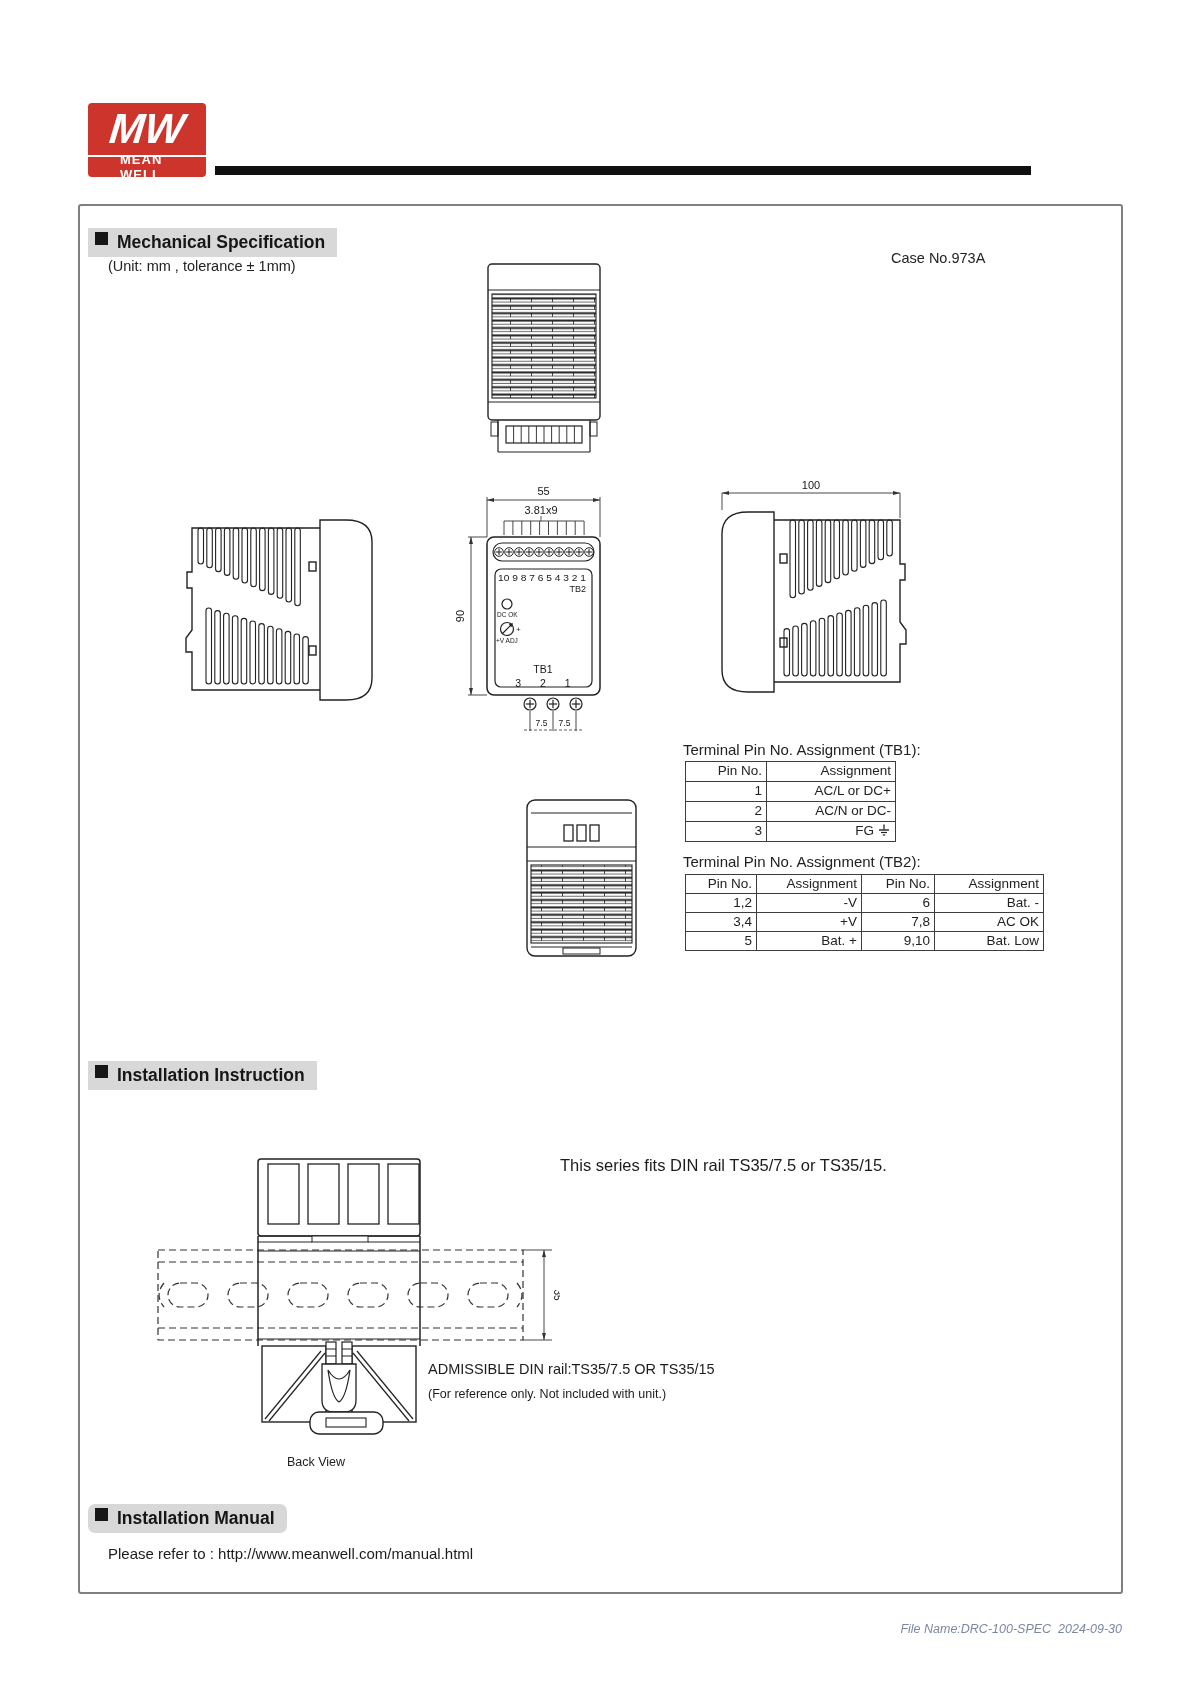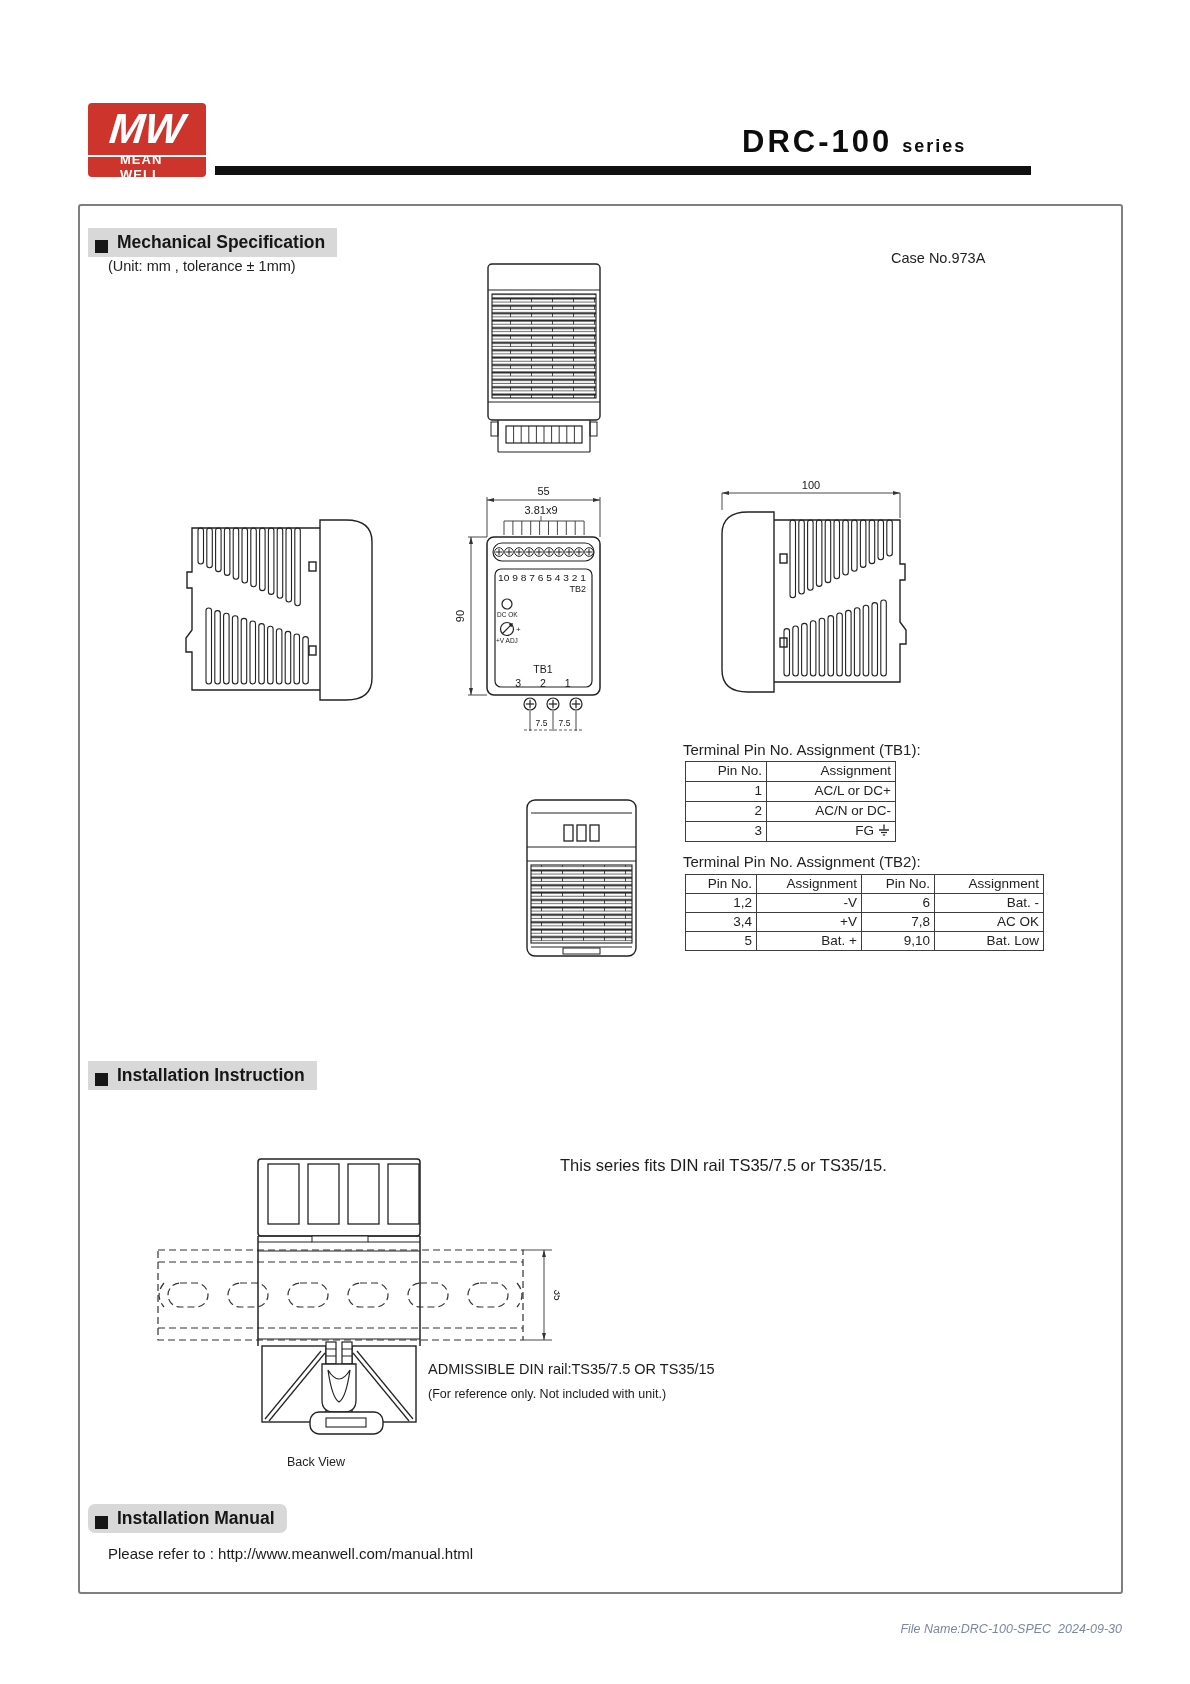--- a/index.html
+++ b/index.html
@@ -13,21 +13,21 @@
            font-size:42px;font-weight:bold;font-style:italic;transform:skewX(-6deg);line-height:1;}
   .logo-bar{height:20px;border-top:2px solid #fff;display:flex;align-items:center;justify-content:center;
             color:#fff;font-size:13px;font-weight:bold;letter-spacing:1px;padding-left:32px;}
   .doc-title{left:215px;top:139px;font-size:17px;color:#1a1a1a;letter-spacing:.2px;}
   .series-wrap{left:742px;top:124px;white-space:nowrap;}
   .series-name{font-size:31px;font-weight:bold;letter-spacing:3px;color:#0d0d0d;}
   .series-suffix{font-size:18px;font-weight:bold;letter-spacing:2px;margin-left:10px;color:#0d0d0d;}
   .title-bar{left:215px;top:166px;width:816px;height:9px;background:#101010;}
   
   .content-box{left:78px;top:204px;width:1041px;height:1386px;border:2px solid #7f7f7f;border-radius:3px;}
-  .h-section{display:inline-flex;align-items:flex-end;gap:9px;background:#d8d8d8;
+  .h-section{display:inline-flex;align-items:flex-start;gap:9px;background:#d8d8d8;
              padding:4px 12px 4px 7px;font-weight:bold;font-size:17.5px;color:#161616;}
   .sq{width:13px;height:13px;background:#161616;flex:0 0 auto;}
   .note{font-size:14.5px;color:#222;}
   .tbl-title{font-size:15px;color:#222;}
   table.pin{border-collapse:collapse;table-layout:fixed;}
   table.pin td{border:1.5px solid #3d3d3d;text-align:right;font-size:13.5px;color:#222;
                padding:0 4px;height:19px;line-height:1.05;}
   table.tb2 td{height:18px;}
   .gnd{vertical-align:-1px;margin-left:3px;}
   svg{font-family:"Liberation Sans",sans-serif;}
@@ -40,23 +40,20 @@
   .footer{font-size:12.5px;font-style:italic;color:#7b87a3;white-space:pre;}
 </style>
 </head>
 <body>
 
 <div class="page">
 
   <div class="abs logo">
     <div class="logo-mw">MW</div>
     <div class="logo-bar">MEAN WELL</div>
-  </div>
-  <div class="abs series-wrap">
-    <span class="series-name">DRC-100</span><span class="series-suffix">series</span>
   </div>
   <div class="abs title-bar"></div>
 
   <div class="abs content-box"></div>
 
   <div class="abs h-section" style="left:88px;top:228px;">
     <span class="sq"></span>
     <span>Mechanical Specification</span>
   </div>
   <div class="abs note" style="left:108px;top:258px;">(Unit: mm , tolerance ± 1mm)</div>

